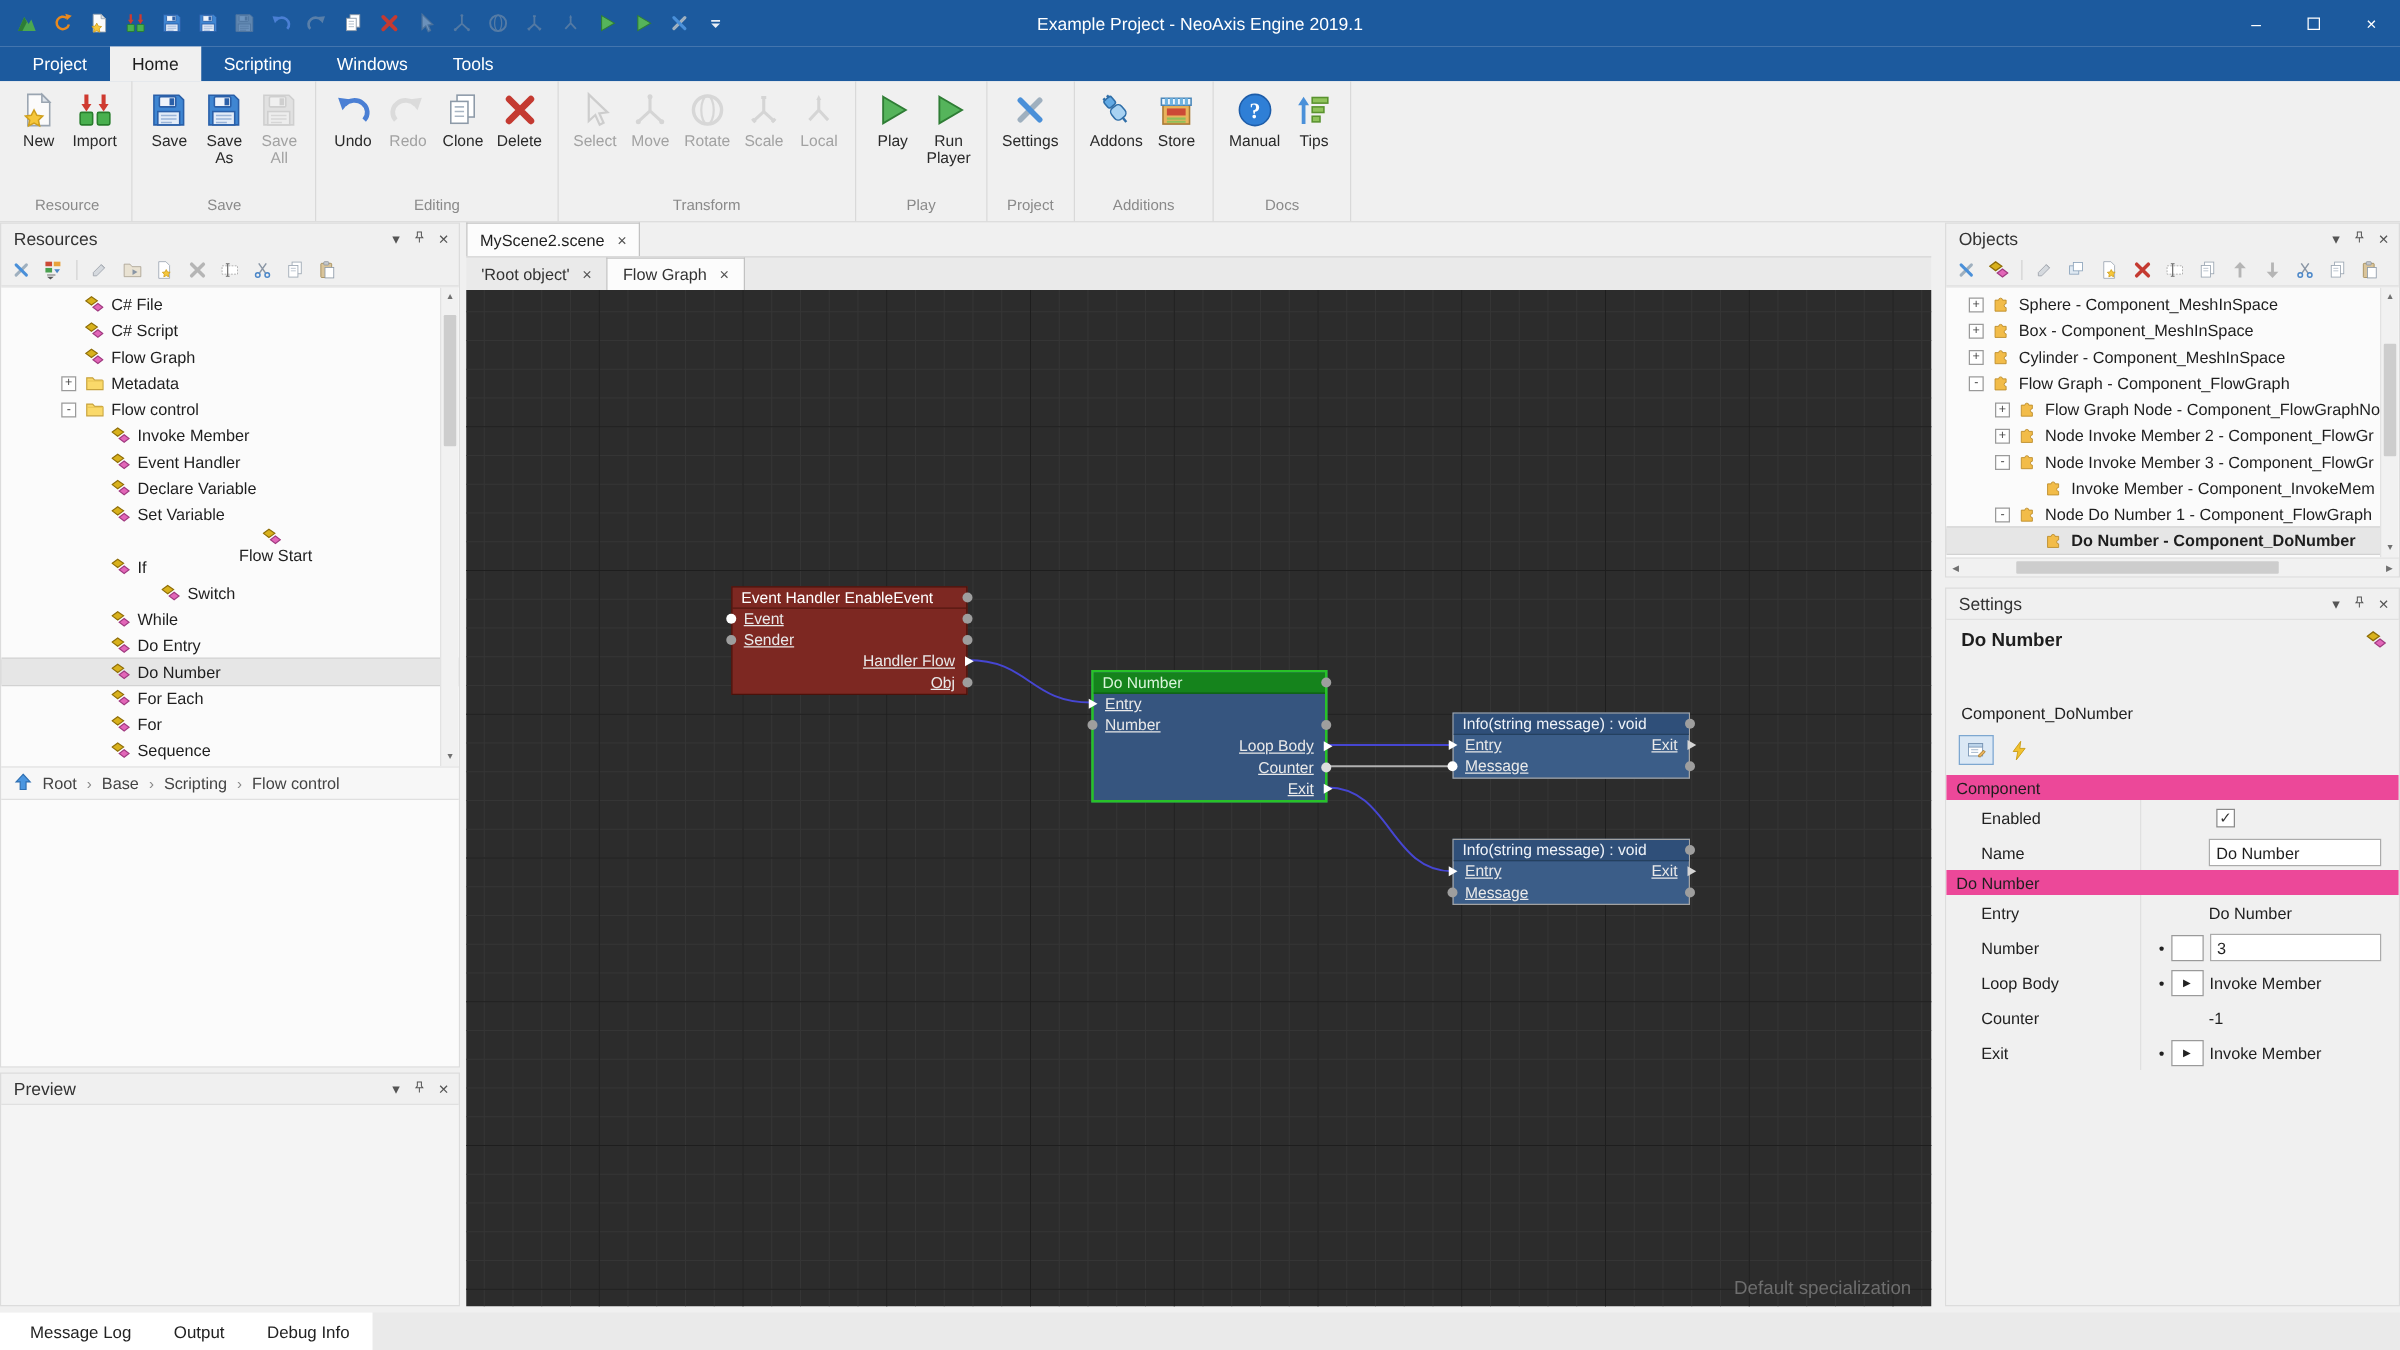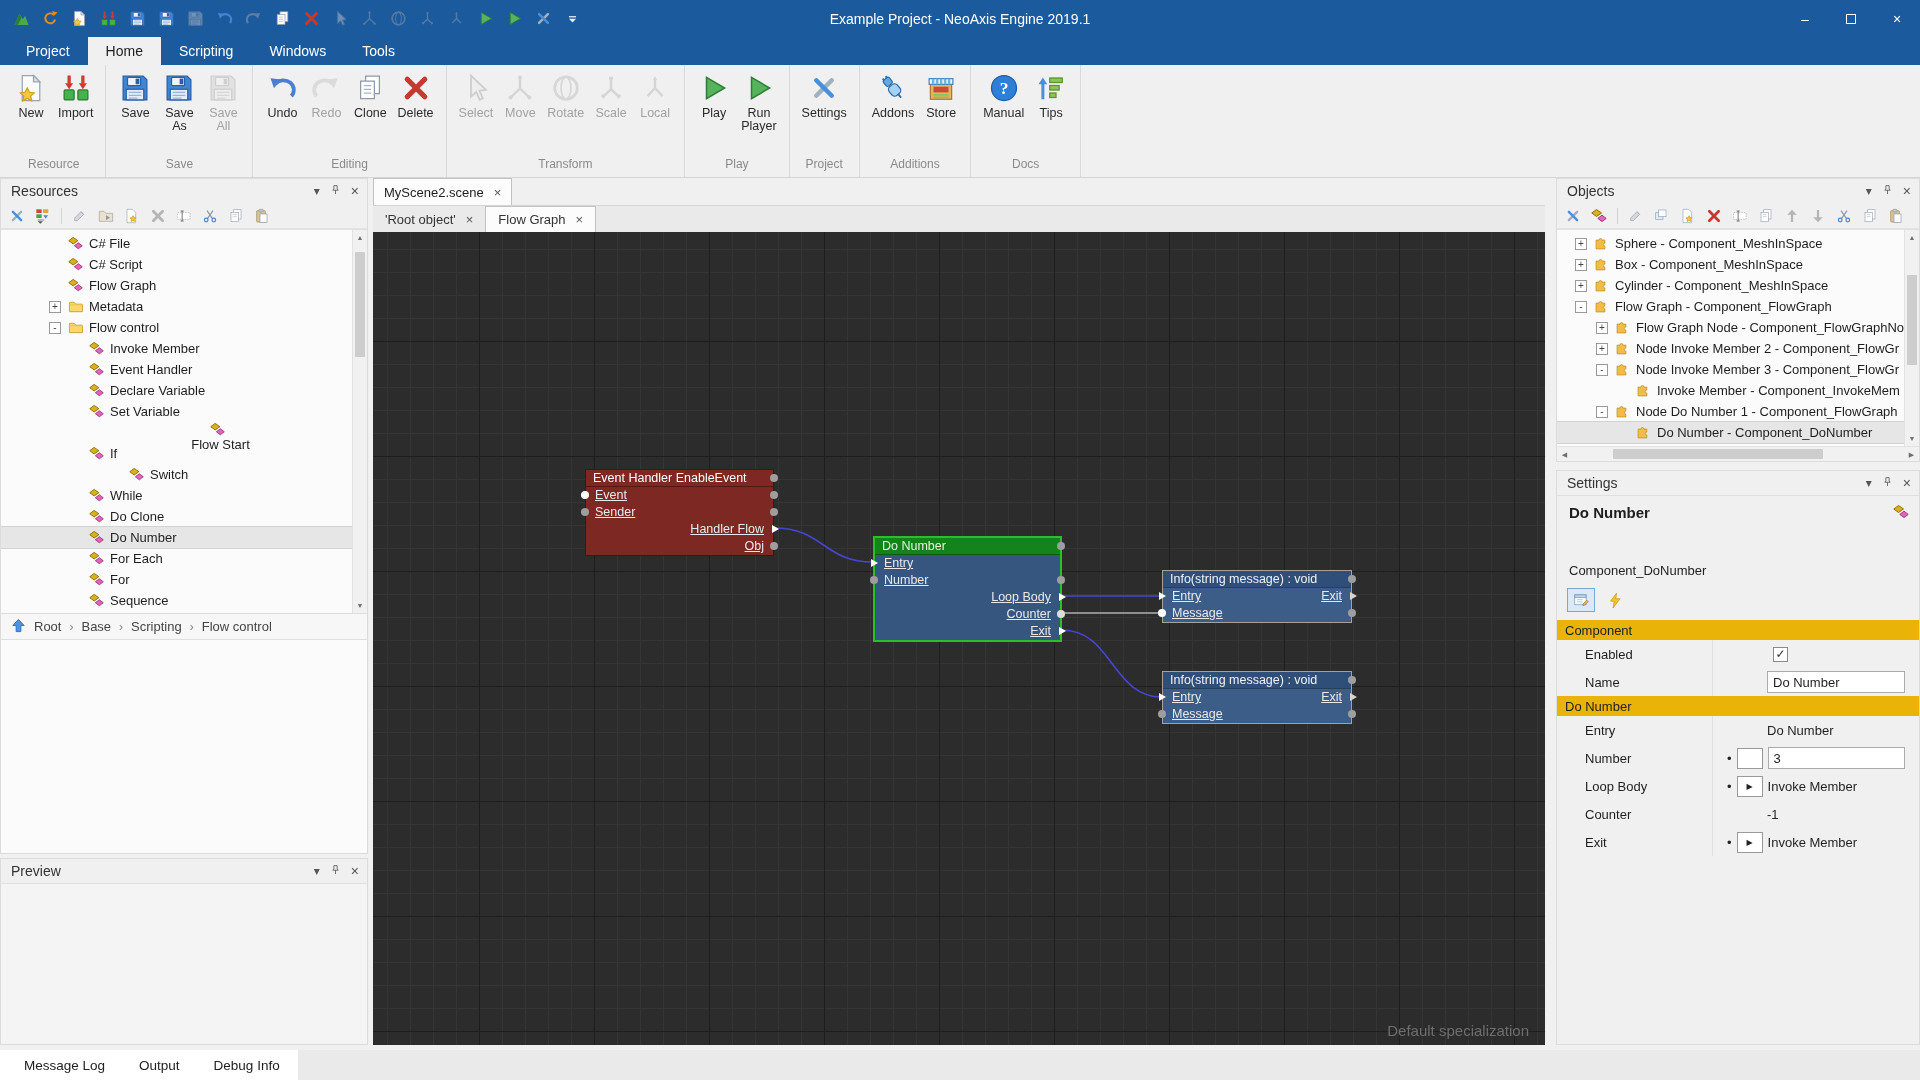--- a/index.html
+++ b/index.html
@@ -122,21 +122,21 @@
   .settings { margin-top:8px; flex:1; }
   .s-body { flex:1; background:#f0f0f0; border-top:1px solid #e0e0e0; position:relative; overflow:hidden; }
   .s-name { padding:8px 12px 0 12px; font-size:15px; font-weight:bold; position:relative; }
   .s-name .s-name-ic { position:absolute; right:10px; top:8px; width:16px; height:16px; }
   .s-name-ic svg { width:16px; height:16px; }
   .s-class { padding:6px 12px 0 12px; font-size:13px; color:#222;margin-top:36px; }
   .s-toolbar { display:flex; gap:6px; padding:10px 10px 8px 10px; }
   .s-tb-btn { width:28px; height:24px; display:flex; align-items:center; justify-content:center; border:1px solid transparent; }
   .s-tb-btn.pressed { border:1px solid #7da7d0; background:#dbe8f5; }
   .s-tb-btn svg { width:17px; height:17px; }
-  .s-section { height:20px; background:#eab308; color:#1e1e1e; font-size:13px; display:flex; align-items:center; padding-left:8px; }
+  .s-section { height:20px; background:#ec4899; color:#1e1e1e; font-size:13px; display:flex; align-items:center; padding-left:8px; }
   .s-row { height:28px; display:flex; align-items:center; font-size:13px; }
   .s-row .lbl { width:155px; padding-left:28px; flex:none; }
   .s-row .val { flex:1; align-self:stretch; display:flex; align-items:center; gap:5px; padding:0 14px; border-left:1px solid #e0e0e0; }
   .bullet { color:#222; font-size:13px; }
   .prebox { width:26px; height:21px; background:#fff; border:1px solid #9a9a9a; display:flex; align-items:center; justify-content:center; font-size:8px; color:#222; flex:none; }
   .textbox { flex:1; height:22px; background:#fff; border:1px solid #ababab; font-size:13px; display:flex; align-items:center; padding-left:5px; }
   .cb { width:15px; height:15px; border:1px solid #8a8a8a; background:#fff; display:flex; align-items:center; justify-content:center; font-size:12px; color:#333; margin-left:46px; }
   .roval.indent { margin-left:40px; }
   .name-tb { margin-left:40px; }
 
@@ -811,21 +811,21 @@
                     <polygon points="11,7.2 15.2,10.4 11,13.6 6.8,10.4" fill="#e266b8" stroke="#a03a80"></polygon>
                   </svg></span>
                 <span>While</span>
               </div>
               <div class="tree-row" style="padding-left: 69px;">
                 <span class="exp-spacer"></span>
                 <span class="tree-ic"><svg viewBox="0 0 16 16">
                     <polygon points="5.5,1.5 10.5,5 5.5,8.5 0.8,5" fill="#d8b11c" stroke="#8f6e08"></polygon>
                     <polygon points="11,7.2 15.2,10.4 11,13.6 6.8,10.4" fill="#e266b8" stroke="#a03a80"></polygon>
                   </svg></span>
-                <span>Do Clone</span>
+                <span>Do Entry</span>
               </div>
               <div class="tree-row selected" style="padding-left: 69px;">
                 <span class="exp-spacer"></span>
                 <span class="tree-ic"><svg viewBox="0 0 16 16">
                     <polygon points="5.5,1.5 10.5,5 5.5,8.5 0.8,5" fill="#d8b11c" stroke="#8f6e08"></polygon>
                     <polygon points="11,7.2 15.2,10.4 11,13.6 6.8,10.4" fill="#e266b8" stroke="#a03a80"></polygon>
                   </svg></span>
                 <span>Do Number</span>
               </div>
               <div class="tree-row" style="padding-left: 69px;">
@@ -1188,21 +1188,21 @@
                   </svg></span>
                 <span>Invoke Member - Component_InvokeMem</span>
               </div>
               <div class="tree-row" style="padding-left: 39px;">
                 <span class="expander">-</span>
                 <span class="tree-ic"><svg viewBox="0 0 22 22">
                     <path d="M3 6 h4.2 a2.3 2.3 0 1 1 4.6 0 H16 v4.2 a2.3 2.3 0 1 0 0 4.6 V19 H3 z" fill="#f2bc49" stroke="#bb8b28"></path>
                   </svg></span>
                 <span>Node Do Number 1 - Component_FlowGraph</span>
               </div>
-              <div class="tree-row selected" style="padding-left: 60px;">
+              <div class="tree-row selected" style="padding-left: 60px; font-weight: bold;">
                 <span class="exp-spacer"></span>
                 <span class="tree-ic"><svg viewBox="0 0 22 22">
                     <path d="M3 6 h4.2 a2.3 2.3 0 1 1 4.6 0 H16 v4.2 a2.3 2.3 0 1 0 0 4.6 V19 H3 z" fill="#f2bc49" stroke="#bb8b28"></path>
                   </svg></span>
                 <span>Do Number - Component_DoNumber</span>
               </div>
             </div>
           <div class="vscroll">
             <div class="sarrow">▲</div>
             <div class="vthumb" style="top:45px;height:90px;"></div>

